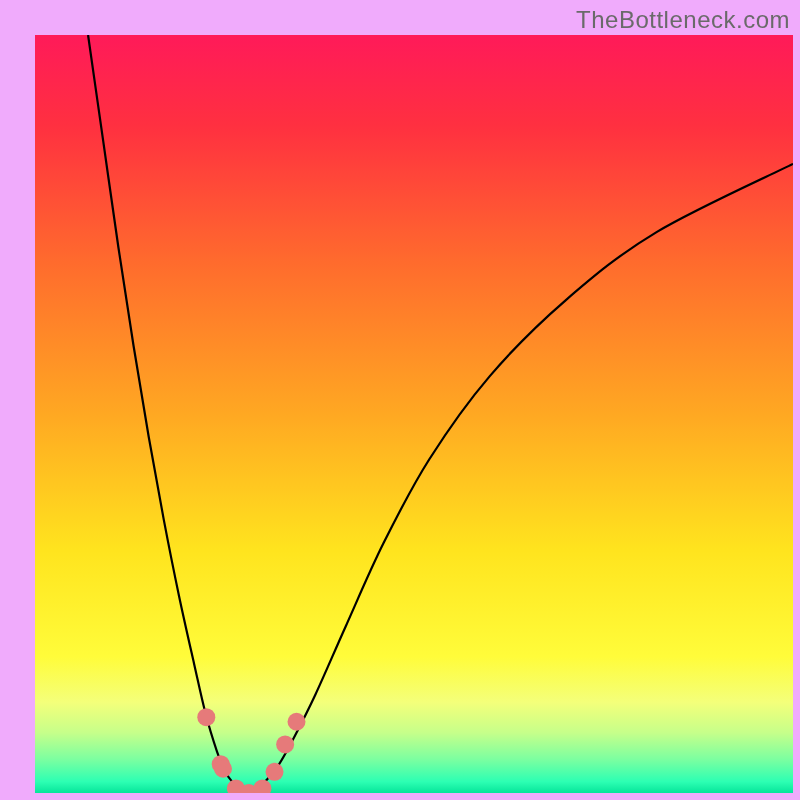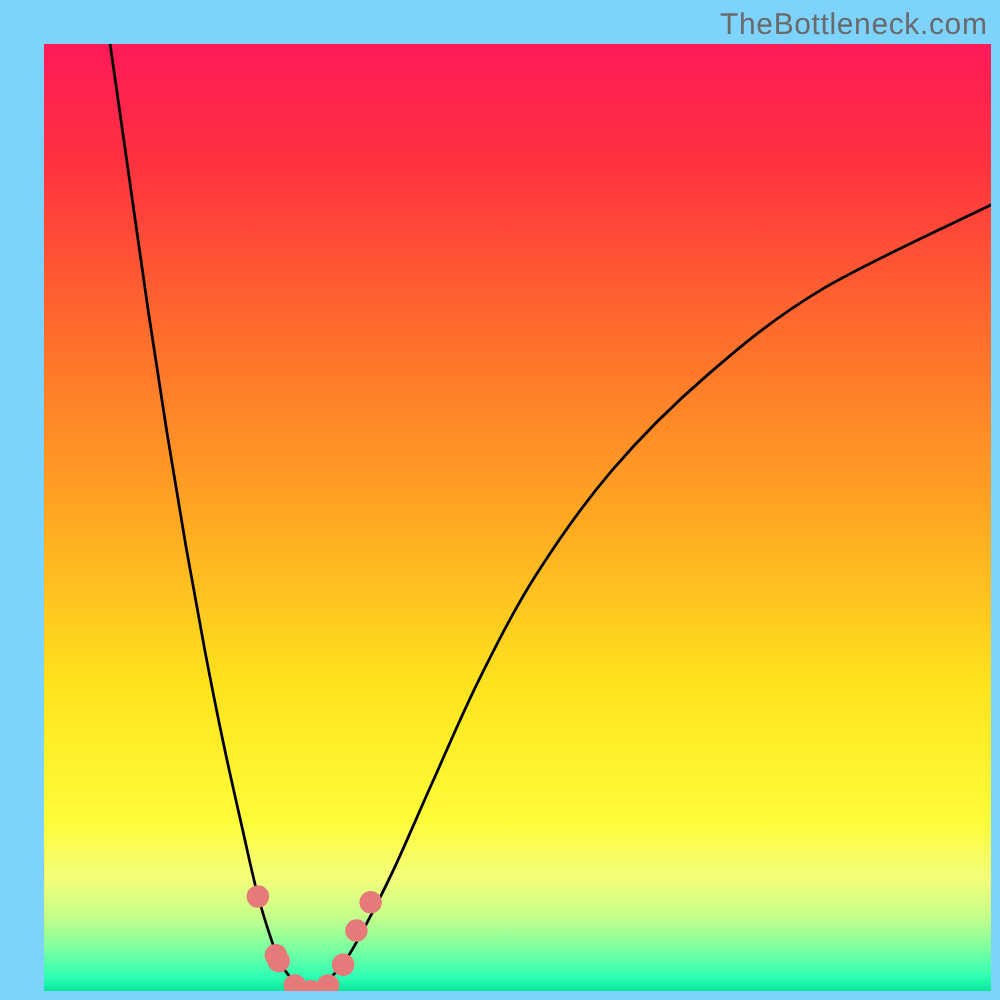--- a/index.html
+++ b/index.html
@@ -10,21 +10,21 @@
     overflow: hidden;
     background: #000;
     font-family: Arial, Helvetica, sans-serif;
   }
   .frame {
     position: absolute;
     left: 0;
     top: 0;
     width: 800px;
     height: 800px;
-    background: #7dd3fc;
+    background: #f0abfc;
   }
   .plot {
     position: absolute;
     left: 35px;
     top: 35px;
     width: 758px;
     height: 758px;
     overflow: hidden;
   }
   .watermark {

